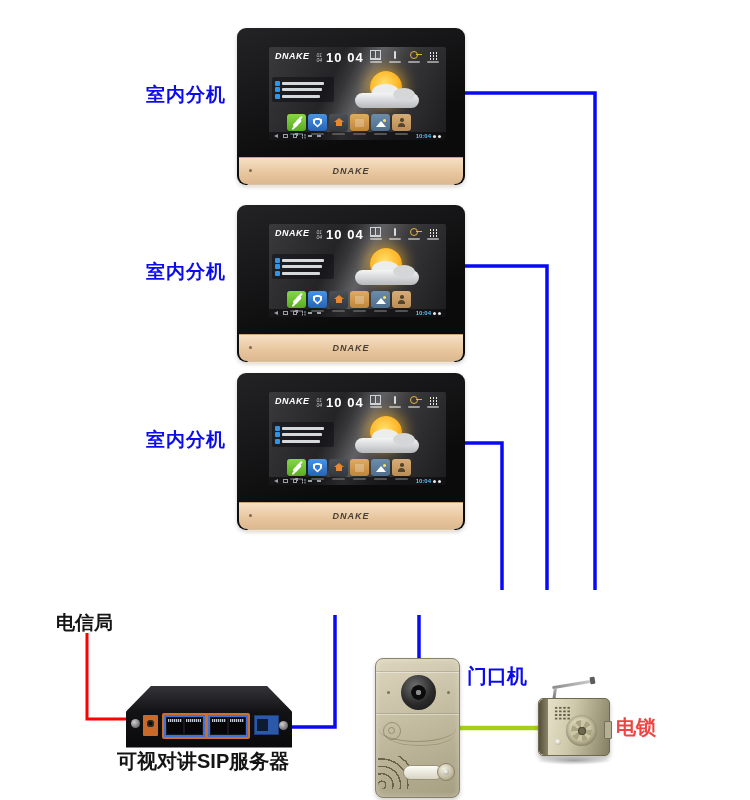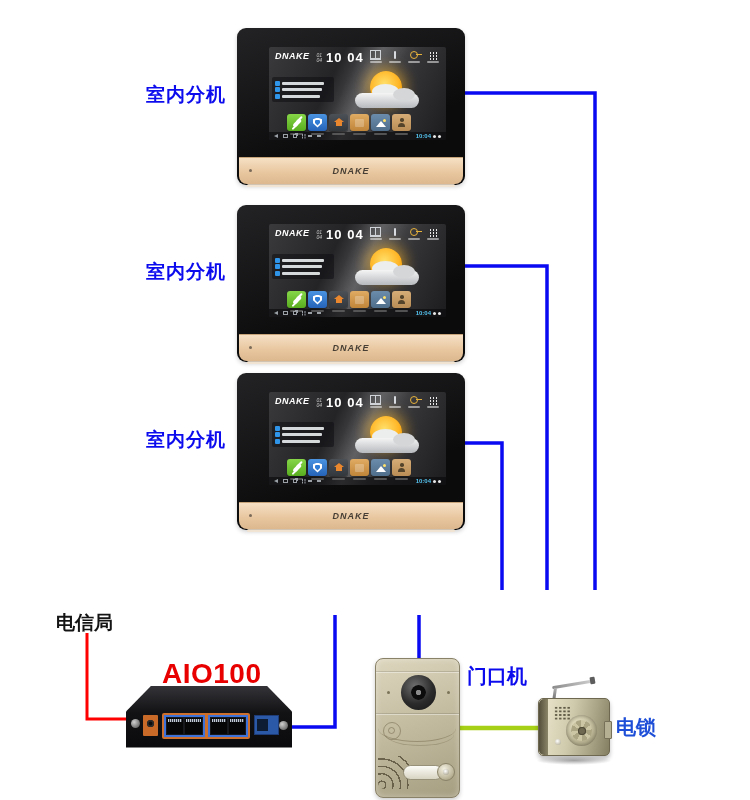--- a/index.html
+++ b/index.html
@@ -88,21 +88,21 @@
   #poe-switch{position:absolute;left:237px;top:585px;width:400px;height:33px;box-sizing:border-box;z-index:2;
               border:3px solid #0019cf;border-radius:4px;background:linear-gradient(#93abef,#7190e5);
               display:flex;align-items:center;justify-content:center;color:#fff;font-weight:700;font-size:18px;letter-spacing:1px;}
 
   
   .txt{position:absolute;z-index:3;white-space:nowrap;font-weight:700;}
   #telecom-label{left:56px;top:610px;font-size:19px;color:#141414;}
   #aio-label{left:162px;top:658px;font-size:28px;color:#e80000;letter-spacing:.5px;}
   #server-caption{left:117px;top:748px;font-size:20px;color:#141414;}
   #door-label{left:467px;top:663px;font-size:20px;color:#0b0bee;}
-  #lock-label{left:616px;top:714px;font-size:20px;color:#1d4ed8;}
+  #lock-label{left:616px;top:714px;font-size:20px;color:#ef4444;}
 
   
   #router{position:absolute;left:126px;top:686px;width:166px;height:64px;z-index:2;}
   .r-body{position:absolute;inset:0;background:linear-gradient(#343438,#121215 42%,#0a0a0c);
           clip-path:polygon(15% 0,85% 0,100% 40%,100% 96%,0 96%,0 40%);}
   .r-screw{position:absolute;width:9px;height:9px;border-radius:50%;background:radial-gradient(circle at 35% 35%,#cfcfcf,#7d7d7d 60%,#474747);}
   .r-screwL{left:5px;top:33px;} .r-screwR{left:153px;top:35px;}
   .r-power{position:absolute;left:17px;top:29px;width:15px;height:21px;background:#c96a28;border-radius:1px;}
   .r-power::after{content:"";position:absolute;left:4px;top:5px;width:7px;height:7px;border-radius:50%;background:#0c0c0c;box-shadow:inset 0 0 0 1.5px #2e2e2e;}
   .r-eth{position:absolute;left:36px;top:27px;width:88px;height:26px;background:#cd6f2c;border-radius:2px;display:flex;gap:3px;padding:2px;box-sizing:border-box;}
@@ -522,21 +522,21 @@
       <div class="m-frame-bar">
         <span class="m-dot"></span>
         <span class="m-brand">DNAKE</span>
       </div>
     </div>
   </div>
 </div>
 
 
   <div class="txt" id="telecom-label">电信局</div>
-  <div class="txt" id="aio-label">AIO100</div>
+  <div class="txt" id="server-caption">可视对讲SIP服务器</div>
   <div class="txt" id="door-label">门口机</div>
   <div class="txt" id="lock-label">电锁</div>
 
   <div id="router">
     <div class="r-body"></div>
     <div class="r-screw r-screwL"></div>
     <div class="r-power"></div>
     <div class="r-eth">
       <div class="r-pair">
           <div class="r-port"></div>

